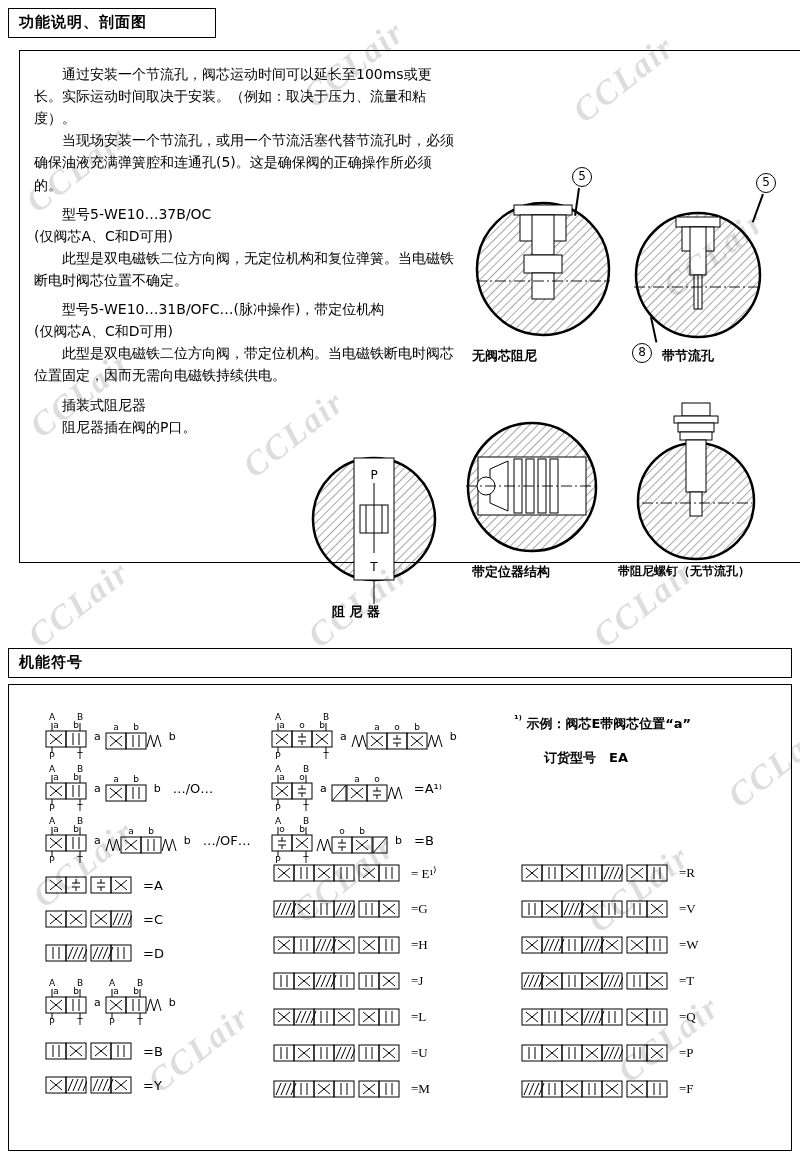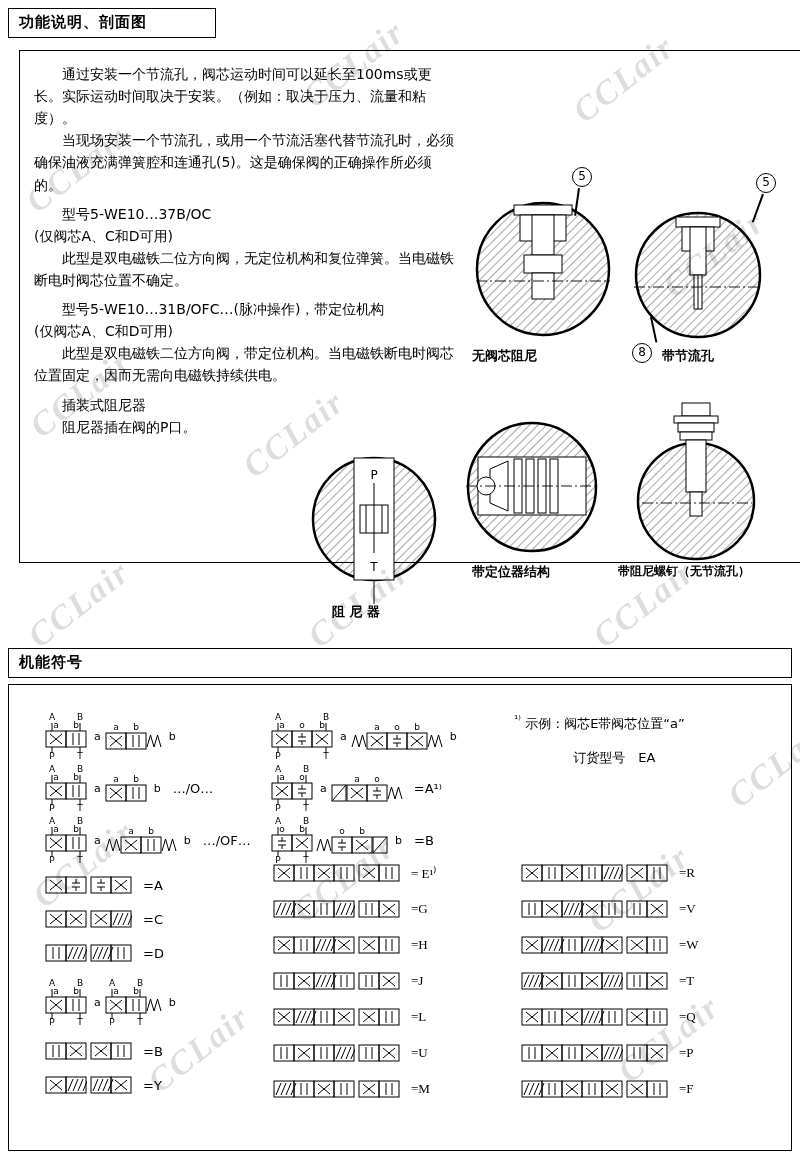--- a/index.html
+++ b/index.html
@@ -15,21 +15,21 @@
   .txtcol{position:absolute;left:14px;top:12px;width:424px;font-size:14px;line-height:1.58;}
   .txtcol p{text-indent:2em;}
   .txtcol p.noind{text-indent:0;}
   .txtcol p.mt{margin-top:7px;}
   .dg{position:absolute;}
   .dglabel{position:absolute;font-weight:bold;font-size:13px;white-space:nowrap;}
   .dglabel.small{font-size:12px;}
   .callout{position:absolute;width:20px;height:20px;border:1.5px solid #000;border-radius:50%;
            font-size:12px;text-align:center;line-height:17px;background:#fff;z-index:4;}
   .leader{position:absolute;width:1.5px;background:#000;transform-origin:top center;z-index:3;}
-  #fn{position:absolute;left:505px;top:28px;font-size:13px;font-weight:normal;text-align:center;}
+  #fn{position:absolute;left:505px;top:28px;font-size:13px;font-weight:bold;}
   #fn .fnl2{margin-top:16px;margin-left:30px;}
   .group{position:absolute;}
   #top-left-group{left:36px;top:26px;}
   #top-mid-group{left:262px;top:26px;}
   #grid-col1{left:36px;top:190px;}
   #grid-col2{left:264px;top:178px;}
   #grid-col3{left:512px;top:178px;}
   .sym-row{display:flex;align-items:center;margin-bottom:14px;}
   #top-left-group .sym-row,#top-mid-group .sym-row{margin-bottom:2px;}
   #grid-col2 .sym-row,#grid-col3 .sym-row{margin-bottom:16px;font-family:Liberation Serif, serif;}

